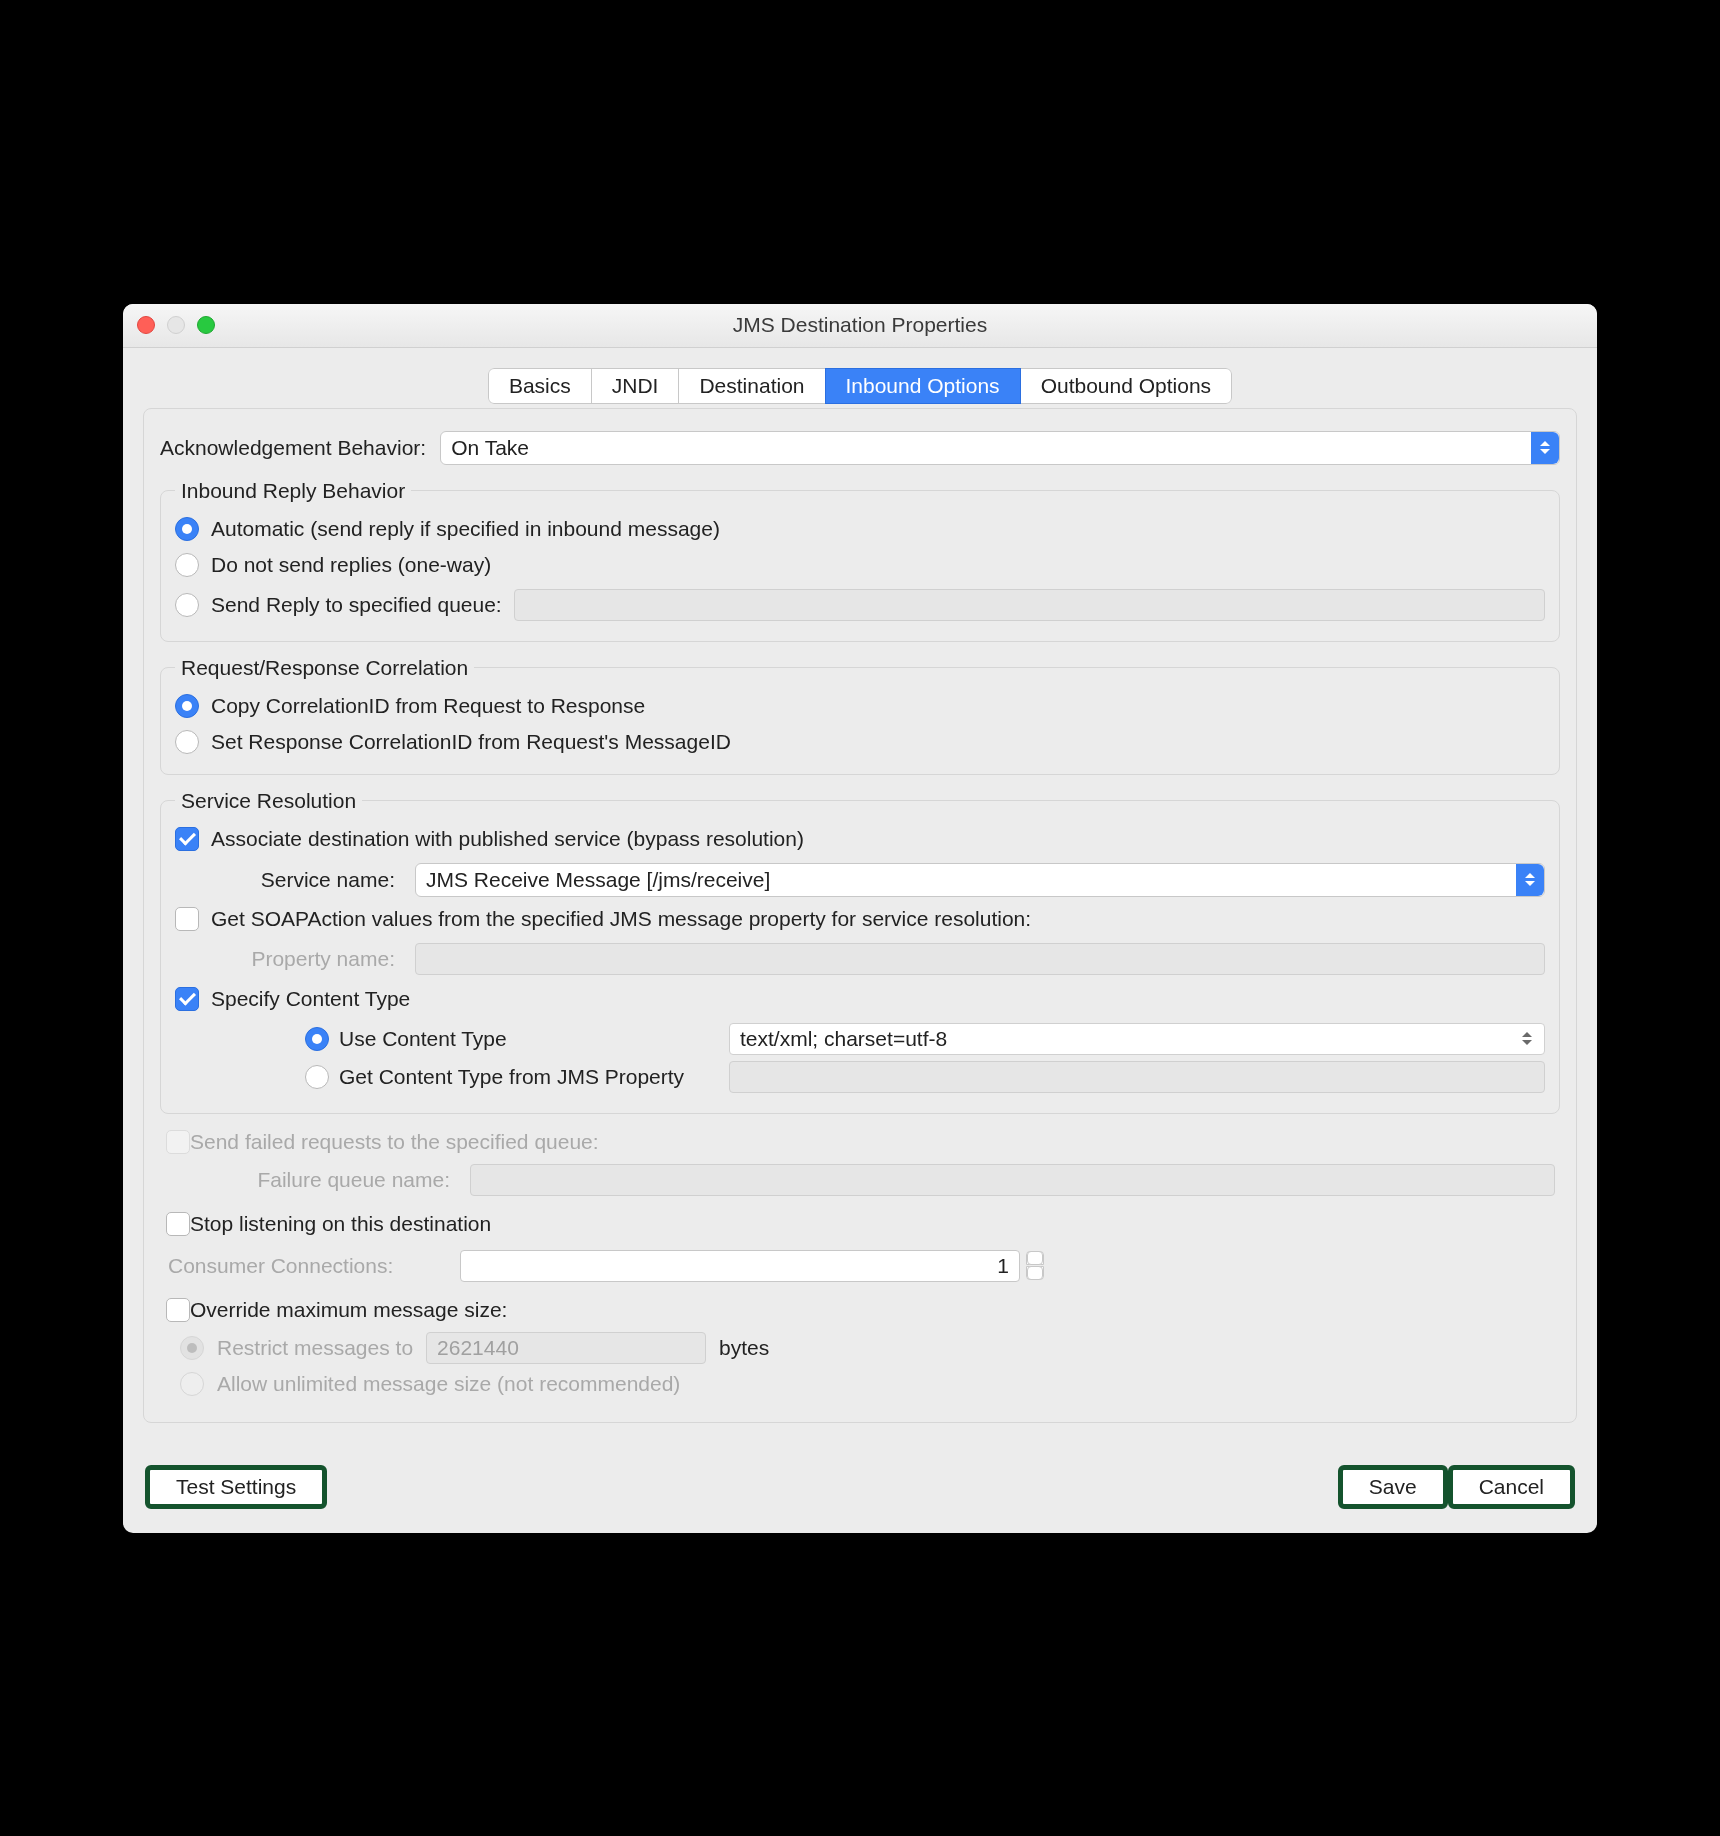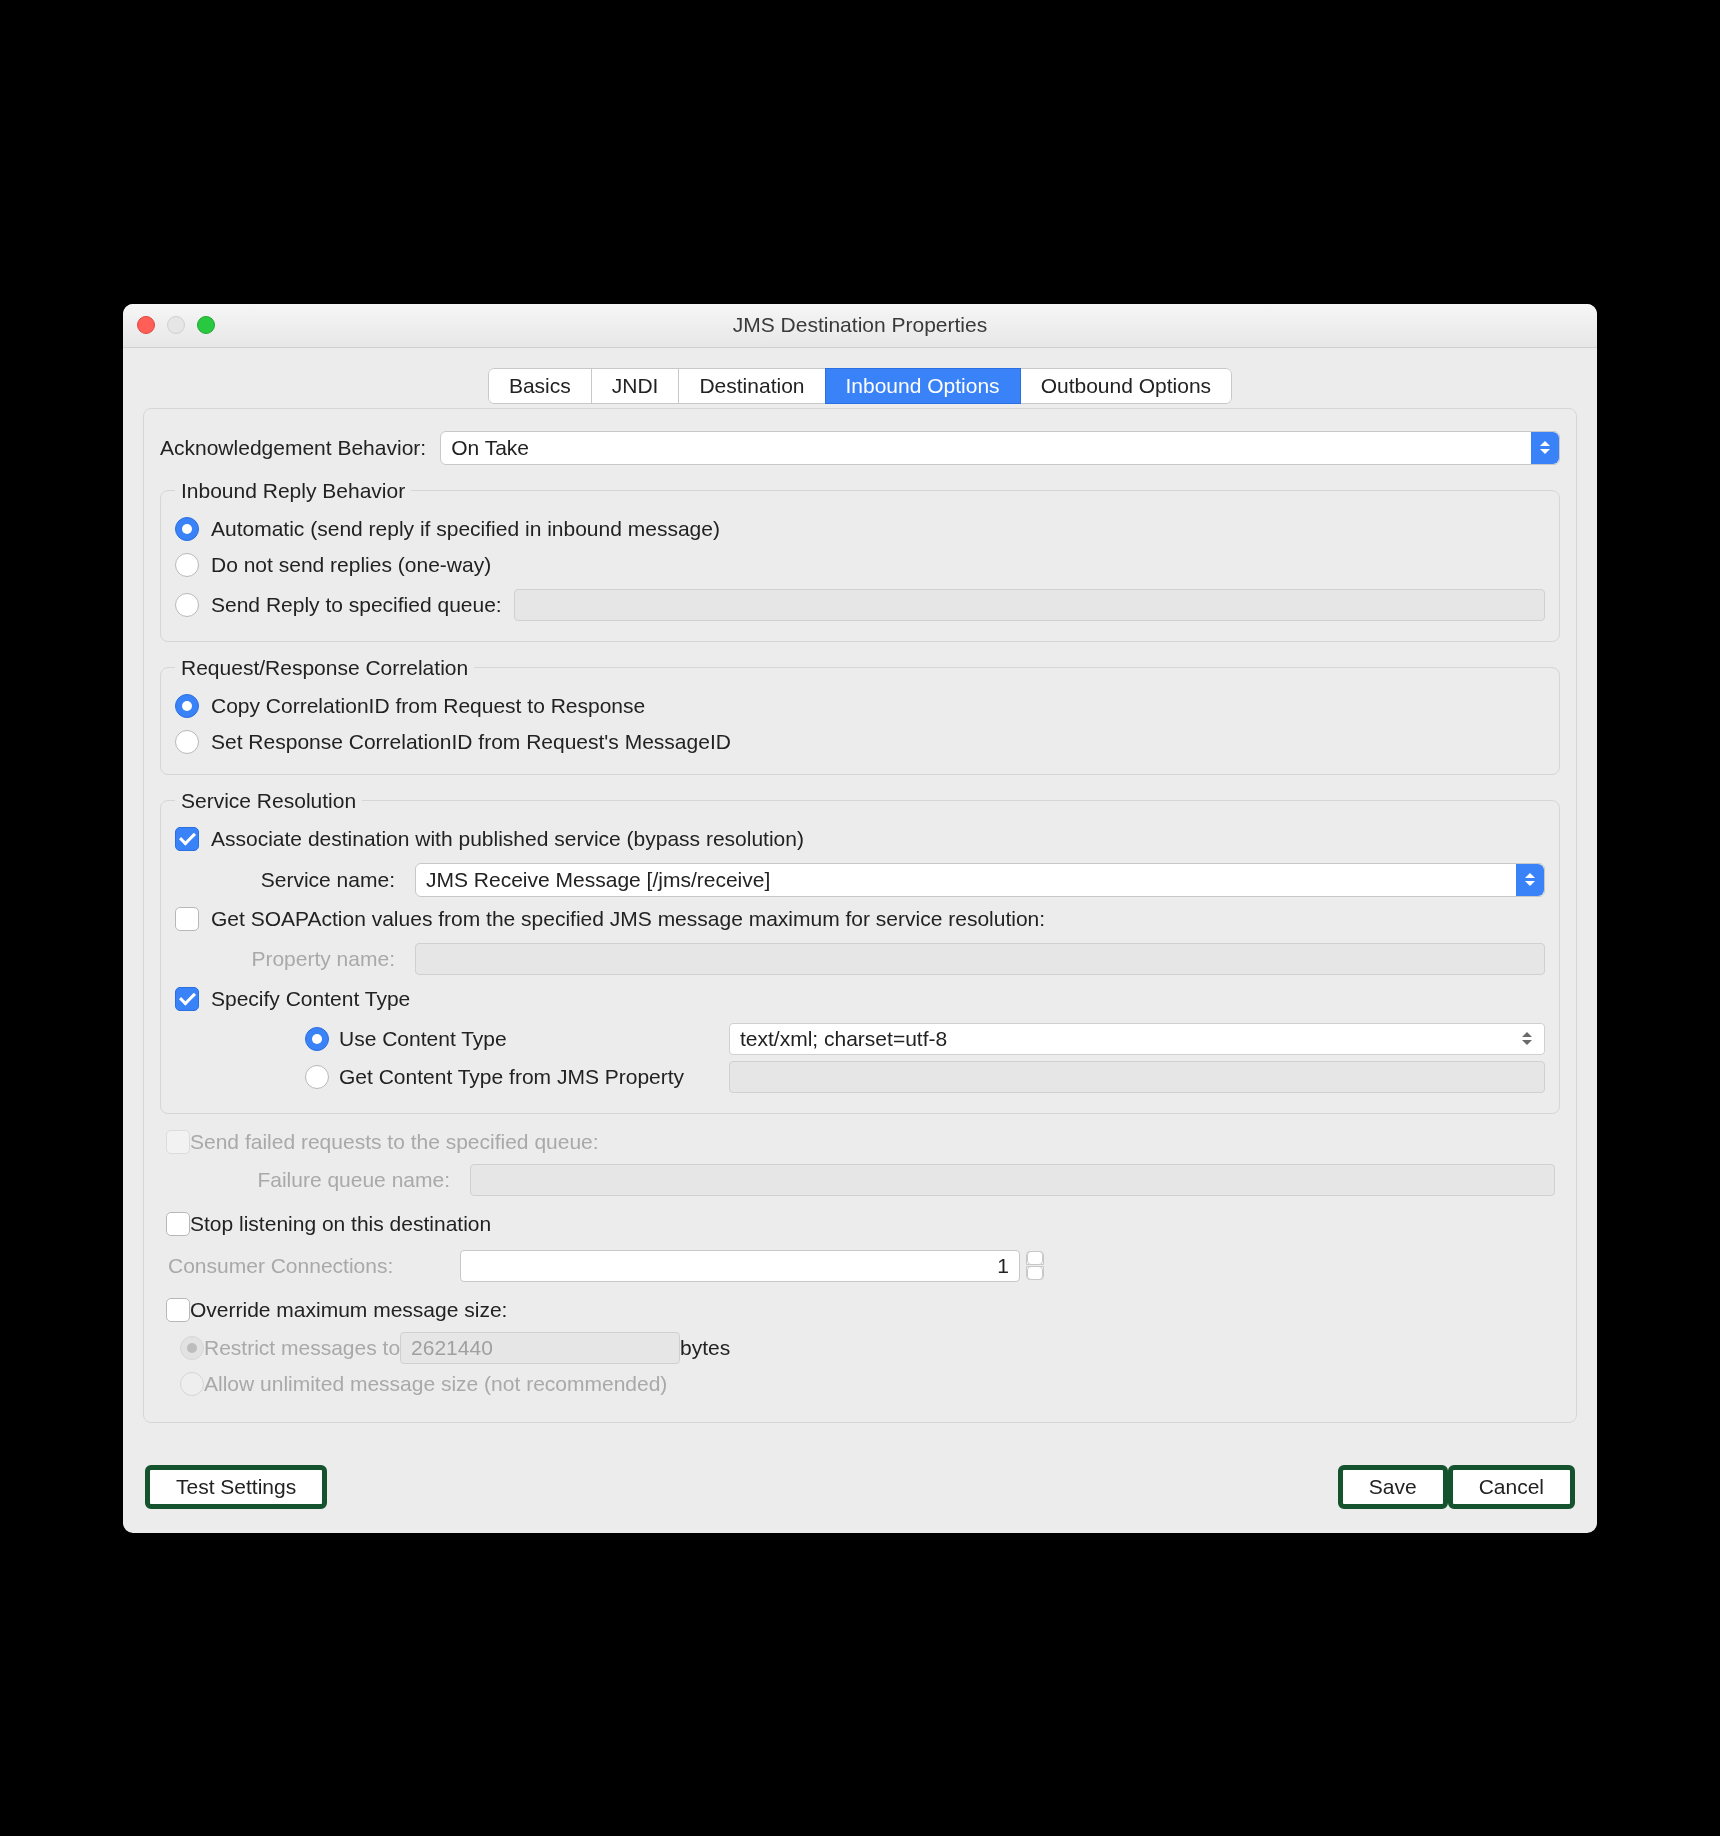--- a/index.html
+++ b/index.html
@@ -168,21 +168,21 @@
     padding:5px 26px; font-size:21px; cursor:default;
   }
   .footer-right { display:flex; gap:0;margin-left:32px; }
   .svc-row { display:flex; align-items:center; gap:10px; margin:6px 0 4px 50px;}
   .prop-row { display:flex; align-items:center; gap:10px; margin:6px 0 6px 50px;}
   .ct-row { display:flex; align-items:center; gap:10px; margin:6px 0 6px 130px;}
   .ct-row .opt-label { min-width:380px; }
   .failq-row { display:flex; align-items:center; gap:10px; margin:10px 5px 10px 50px;justify-content:center;}
   .cc-row { display:flex; align-items:center; gap:12px; margin:14px 8px;}
   .plain-check-row { display:flex; align-items:center; margin:16px 0 10px 6px;}
-  .restrict-row { display:flex; align-items:center; gap:0; margin:8px 0 8px 20px;}
+  .restrict-row { display:flex; align-items:center; gap:13px; margin:8px 0 8px 20px;}
 </style>
 </head>
 <body>
 
 <div class="window">
   <div class="titlebar">
     <div class="traffic">
       <div class="tl red"></div>
       <div class="tl yellow"></div>
       <div class="tl green"></div>
@@ -250,21 +250,21 @@
         <div class="svc-row">
           <span class="sub-label">Service name:</span>
           <div class="select">
             <span>JMS Receive Message [/jms/receive]</span>
             <div class="end"></div>
           </div>
         </div>
 
         <div class="check-row">
           <div class="check"></div>
-          <span>Get SOAPAction values from the specified JMS message maximum for service resolution:</span>
+          <span>Get SOAPAction values from the specified JMS message property for service resolution:</span>
         </div>
         <div class="prop-row">
           <span class="sub-label muted">Property name:</span>
           <div class="textfield"></div>
         </div>
 
         <div class="check-row">
           <div class="check checked"></div>
           <span>Specify Content Type</span>
         </div>

